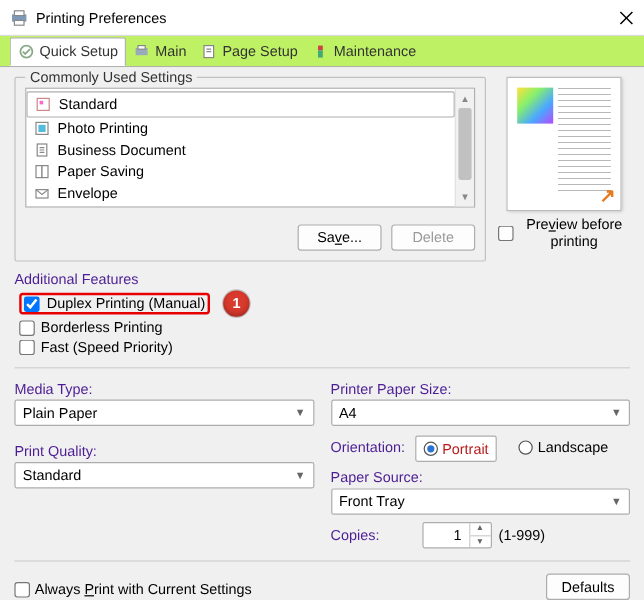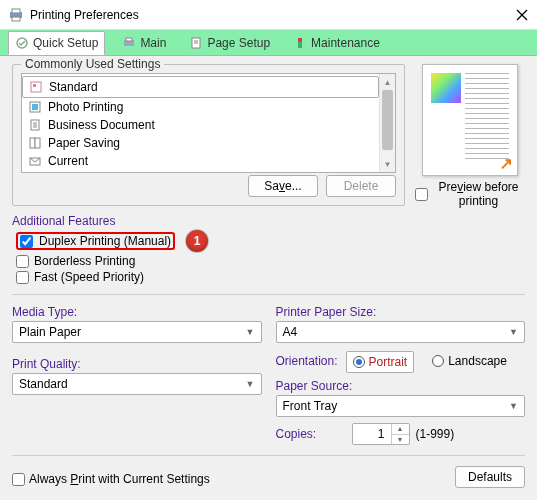--- a/index.html
+++ b/index.html
@@ -1,39 +1,39 @@
 <!DOCTYPE html>
 <html><head>
 <meta charset="utf-8">
 <style>
 *{box-sizing:border-box;font-family:"Segoe UI",Tahoma,sans-serif;font-size:12px;margin:0;padding:0}
 body{background:#f0f0f0;width:537px;height:500px;overflow:hidden}
 .titlebar{height:30px;display:flex;align-items:center;padding:0 8px;background:#fff;border-bottom:1px solid #dcdcdc}
 .titlebar .ico{width:16px;height:16px;margin-right:6px}
 .titlebar .title{flex:1;color:#000}
 .titlebar .close{width:14px;height:14px;cursor:pointer}
-.tabs{height:26px;display:flex;align-items:center;gap:11px;padding:0 8px;background:#86efac;border-bottom:1px solid #b0b0b0}
+.tabs{height:26px;display:flex;align-items:center;gap:0;padding:0 8px;background:#bef264;border-bottom:1px solid #b0b0b0}
 .tab{display:flex;align-items:center;gap:4px;padding:4px 6px;color:#333;cursor:pointer}
 .tab.active{background:#fff;border:1px solid #b0b0b0;border-bottom:1px solid #fff;border-radius:2px 2px 0 0}
 .tab .ticon{width:14px;height:14px}
 .body{padding:8px 12px;background:#f0f0f0}
 .group{border:1px solid #c0c0c0;border-radius:2px;padding:8px;position:relative;margin-bottom:8px}
 .group>.gtitle{position:absolute;top:-8px;left:8px;background:#f0f0f0;padding:0 4px;color:#333}
 .row1{display:flex;gap:10px}
 .cus{flex:1}
 .listbox{border:1px solid #b0b0b0;background:#fff;height:100px;display:flex}
 .listcontent{flex:1;overflow:hidden}
 .li{display:flex;gap:6px;padding:2px 6px;color:#000}
 .li .licon{width:14px;height:14px;display:inline-block}
 .li.sel{background:#fff;color:#000}
 .scrollbar{width:16px;background:#f1f1f1;border-left:1px solid #e2e2e2;display:flex;flex-direction:column}
 .scrollbar .arrow{height:16px;display:flex;align-items:center;justify-content:center;color:#888;font-size:8px}
 .scrollbar .track{flex:1;position:relative}
 .scrollbar .thumb{position:absolute;left:2px;right:2px;top:0;height:60px;background:#c1c1c1;border-radius:2px}
-.btnrow{display:flex;gap:8px;justify-content:flex-end;margin-top:2px}
+.btnrow{display:flex;gap:8px;justify-content:flex-end;margin-top:14px}
 button{background:#fdfdfd;border:1px solid #adadad;border-radius:3px;padding:3px 12px;min-width:70px;color:#000;cursor:pointer}
 button:disabled{color:#9a9a9a;cursor:default}
 .preview{width:110px;text-align:center}
 .previewimg{width:96px;height:112px;margin:0 auto 4px;border:1px solid #bbb;background:#fff;position:relative;box-shadow:1px 1px 3px rgba(0,0,0,.2)}
 .previewimg .rb{position:absolute;left:8px;top:8px;width:30px;height:30px;background:linear-gradient(135deg,#ffe13a,#87f06c,#4aa8ff,#b44aff)}
 .previewimg .lines{position:absolute;right:8px;top:8px;bottom:12px;width:44px;background:repeating-linear-gradient(#b8b8b8 0,#b8b8b8 1px,transparent 1px,transparent 5px)}
 .previewimg .corner{position:absolute;right:4px;bottom:2px;color:#e57b1f;font-weight:bold;font-size:16px}
 .cbrow{display:flex;align-items:center;gap:4px;margin-top:4px}
 .cbrow input{margin:0}
 .features .fitem{display:flex;align-items:center;gap:5px;margin:2px 0 2px 4px}
@@ -141,21 +141,21 @@
                   <rect x="2" y="2" width="5" height="10" fill="#fff" stroke="#888"></rect>
                   <rect x="7" y="2" width="5" height="10" fill="#fff" stroke="#888"></rect>
                 </svg>
                 <span>Paper Saving</span>
               </div>
             <div class="li">
                 <svg class="licon" viewBox="0 0 14 14">
                   <rect x="2" y="4" width="10" height="7" fill="#fff" stroke="#888"></rect>
                   <path d="M2 4l5 4 5-4" stroke="#888" fill="none"></path>
                 </svg>
-                <span>Current</span>
+                <span>Envelope</span>
               </div>
           </div>
           <div class="scrollbar">
               <div class="arrow">▲</div>
               <div class="track">
                 <div class="thumb"></div>
               </div>
               <div class="arrow">▼</div>
             </div>
         </div>

